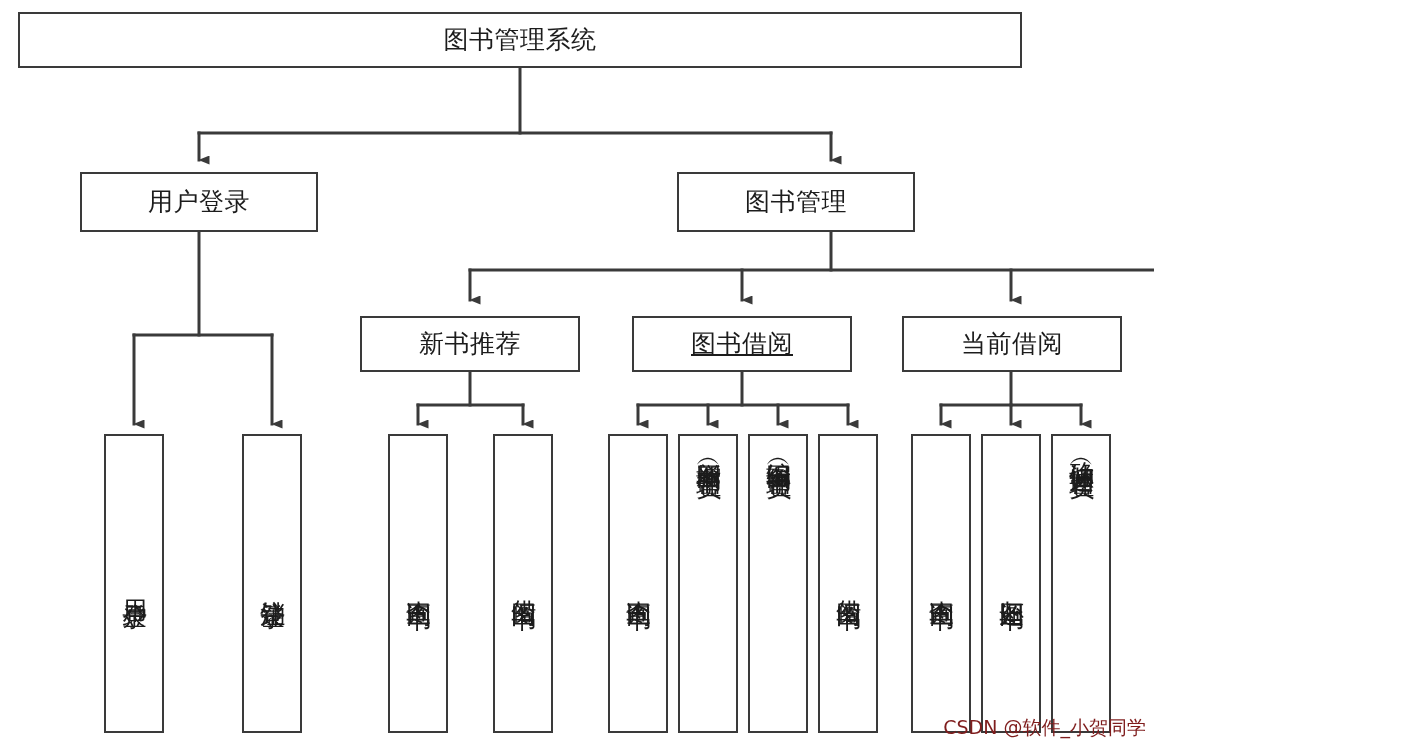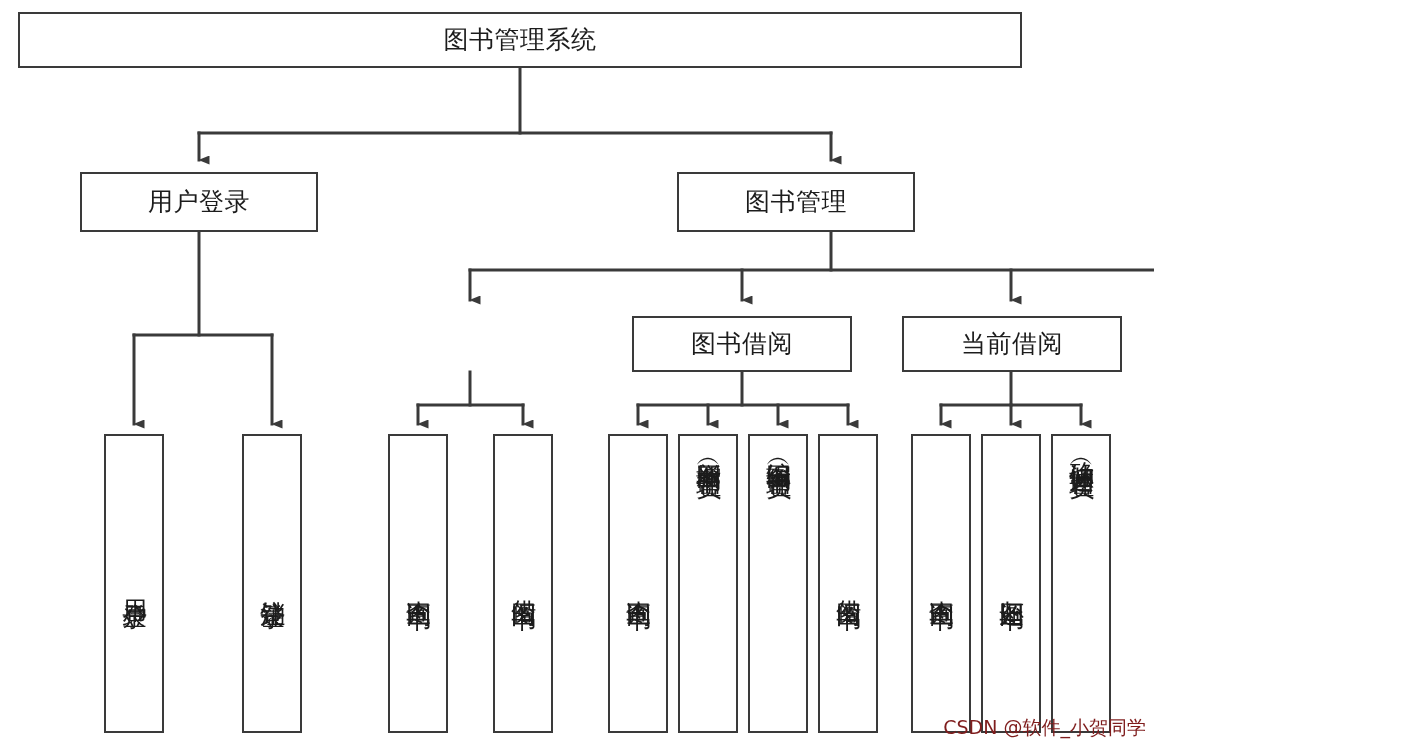--- a/index.html
+++ b/index.html
@@ -141,22 +141,25 @@
   </div>
 
   <div class="node horiz" style="left:80px; top:172px; width:238px; height:60px;">
     <span class="node-label">用户登录</span>
   </div>
 
   <div class="node horiz" style="left:677px; top:172px; width:238px; height:60px;">
     <span class="node-label">图书管理</span>
   </div>
 
-
-  <div class="node horiz" style="left:632px; top:316px; width:220px; height:56px;">
+  <div class="node horiz" style="left:360px; top:316px; width:220px; height:56px;">
+    <span class="node-label">新书推荐</span>
+  </div>
+
+  <div class="node horiz" style="left:632px; top:316px; width:220px; height:56px;text-decoration:underline;">
     <span class="node-label">图书借阅</span>
   </div>
 
   <div class="node horiz" style="left:902px; top:316px; width:220px; height:56px;">
     <span class="node-label">当前借阅</span>
   </div>
 
 
   <div class="node vert centered" style="left:104px; top:434px; width:60px; height:299px;">
     <span class="node-label">用户登录</span>

